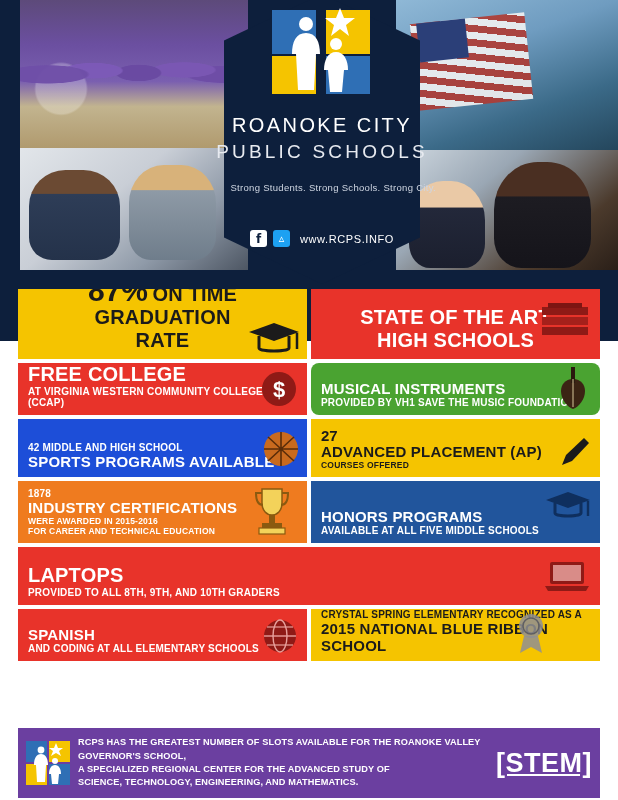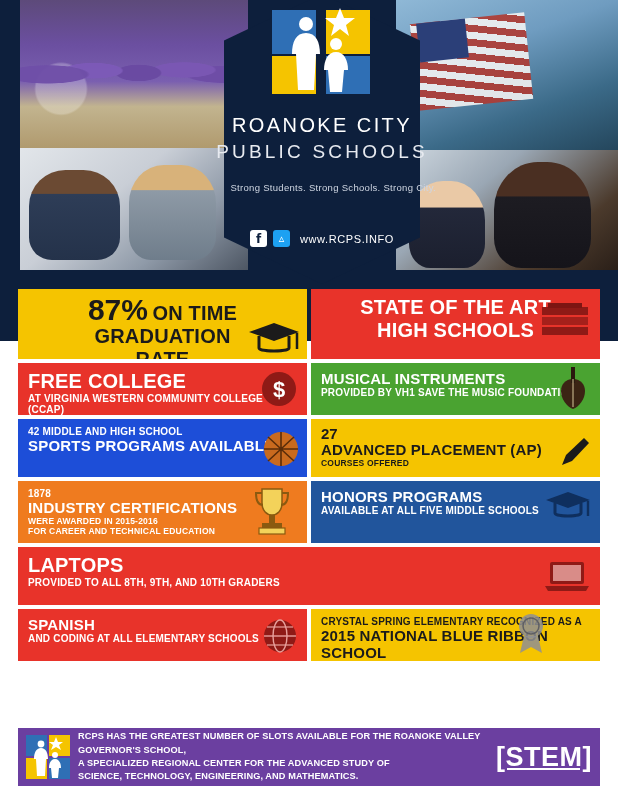--- a/index.html
+++ b/index.html
@@ -202,25 +202,25 @@
   }
   .cell {
     position: relative;
     flex: 1 1 0;
     min-width: 0;
     padding: 7px 10px;
     box-sizing: border-box;
     overflow: hidden;
     display: flex;
     flex-direction: column;
-    justify-content: flex-start;
+    justify-content: flex-end;
   }
   .c-yellow { background: #f5c400; color: #1b1b1b; }
   .c-red    { background: #e8332a; color: #ffffff; }
-  .c-green  { background: #4aa331; color: #ffffff; }
+  .c-green  { background: #4aa331; color: #ffffff; border-radius: 8px; }
   .c-blue   { background: #1d4ed8; color: #ffffff; }
   .c-navy   { background: #21559c; color: #ffffff; }
   .c-orange { background: #ef7b1f; color: #ffffff; }
   .l1 { font-size: 20px; font-weight: bold; letter-spacing: .2px; }
   .l2 { font-size: 15px; font-weight: bold; letter-spacing: .2px; }
   .sm { font-size: 10px; font-weight: bold; letter-spacing: .2px; }
   .xs { font-size: 8.5px; font-weight: bold; letter-spacing: .2px; }
   .num { font-size: 30px; font-weight: bold; line-height: .95; }
   .num-sm { font-size: 15px; font-weight: bold; line-height: 1; }
   .ctr { text-align: center; }
@@ -232,21 +232,21 @@
   
   .h-grad { height: 70px; }
   .h-std  { height: 52px; }
   .h-mid  { height: 58px; }
   .h-tall { height: 62px; }
 
   
   .footer {
     position: absolute;
     left: 18px; top: 728px;
-    width: 582px; height: 58px;
+    width: 582px; height: 70px;
     background: #6b3fa0;
     display: flex;
     align-items: center;
     padding: 0 8px;
     box-sizing: border-box;
     color: #ffffff;
   }
   .footer-logo {
     width: 44px; height: 44px;
     flex: 0 0 44px;

